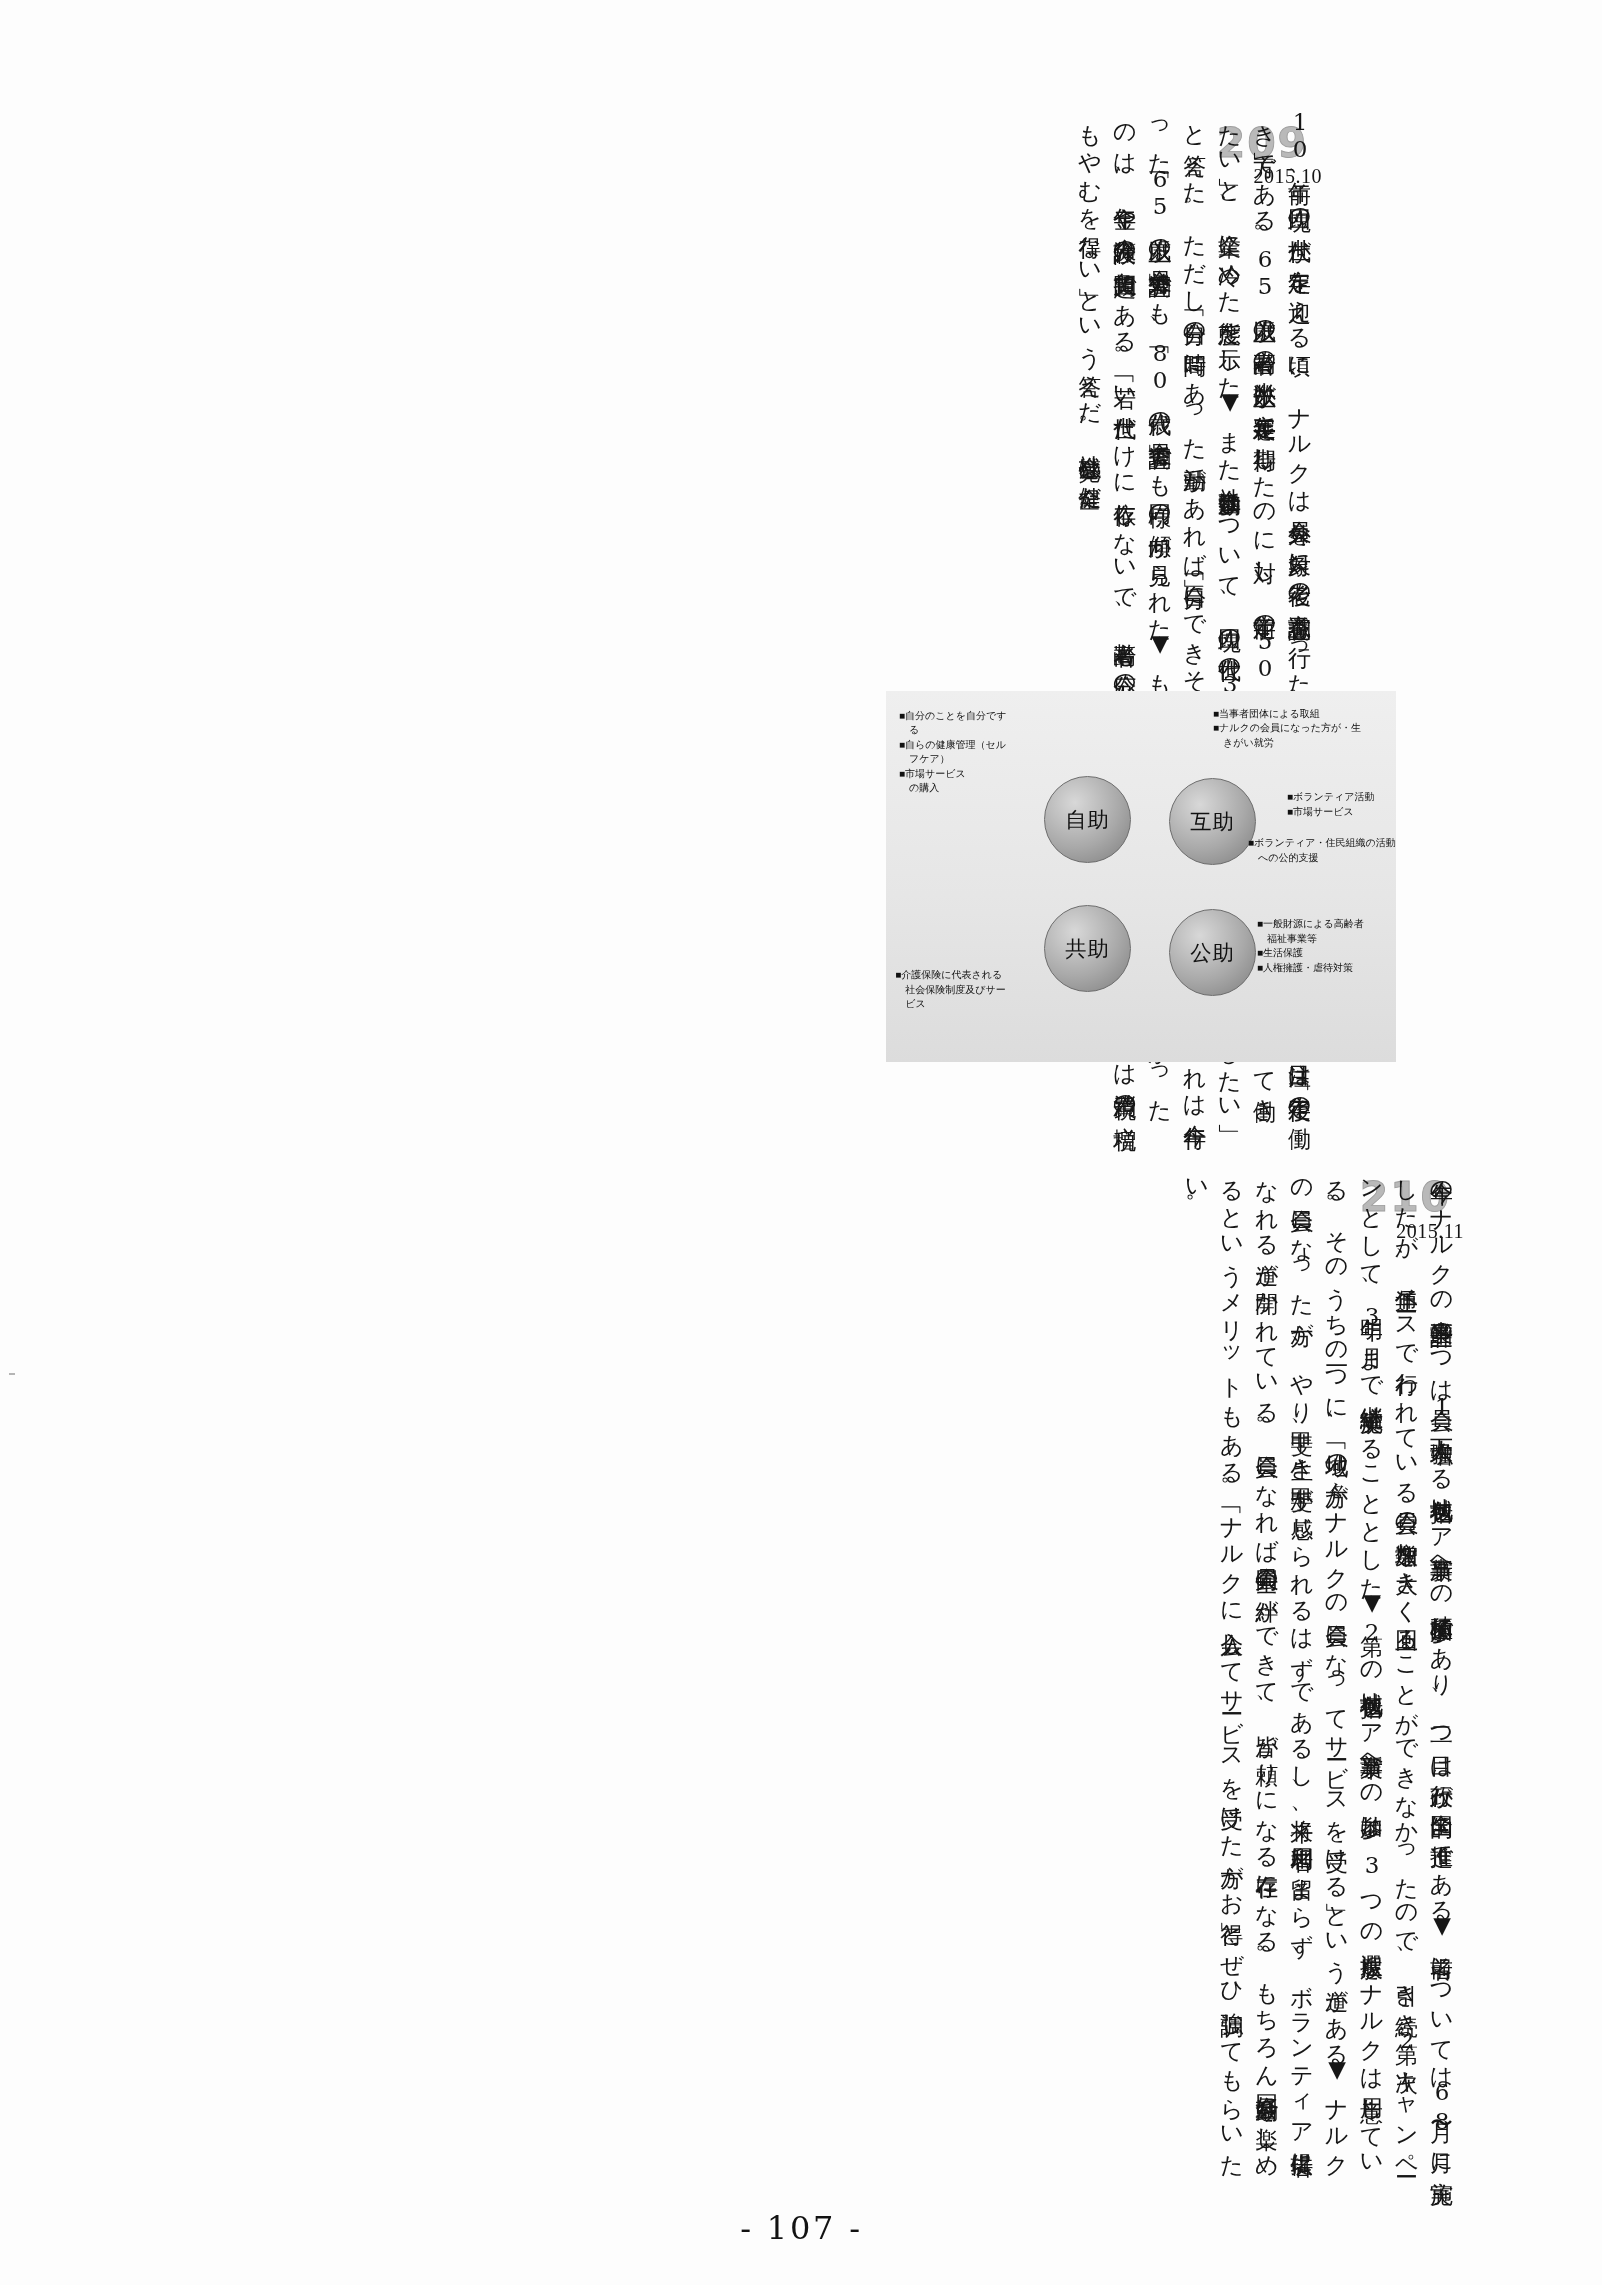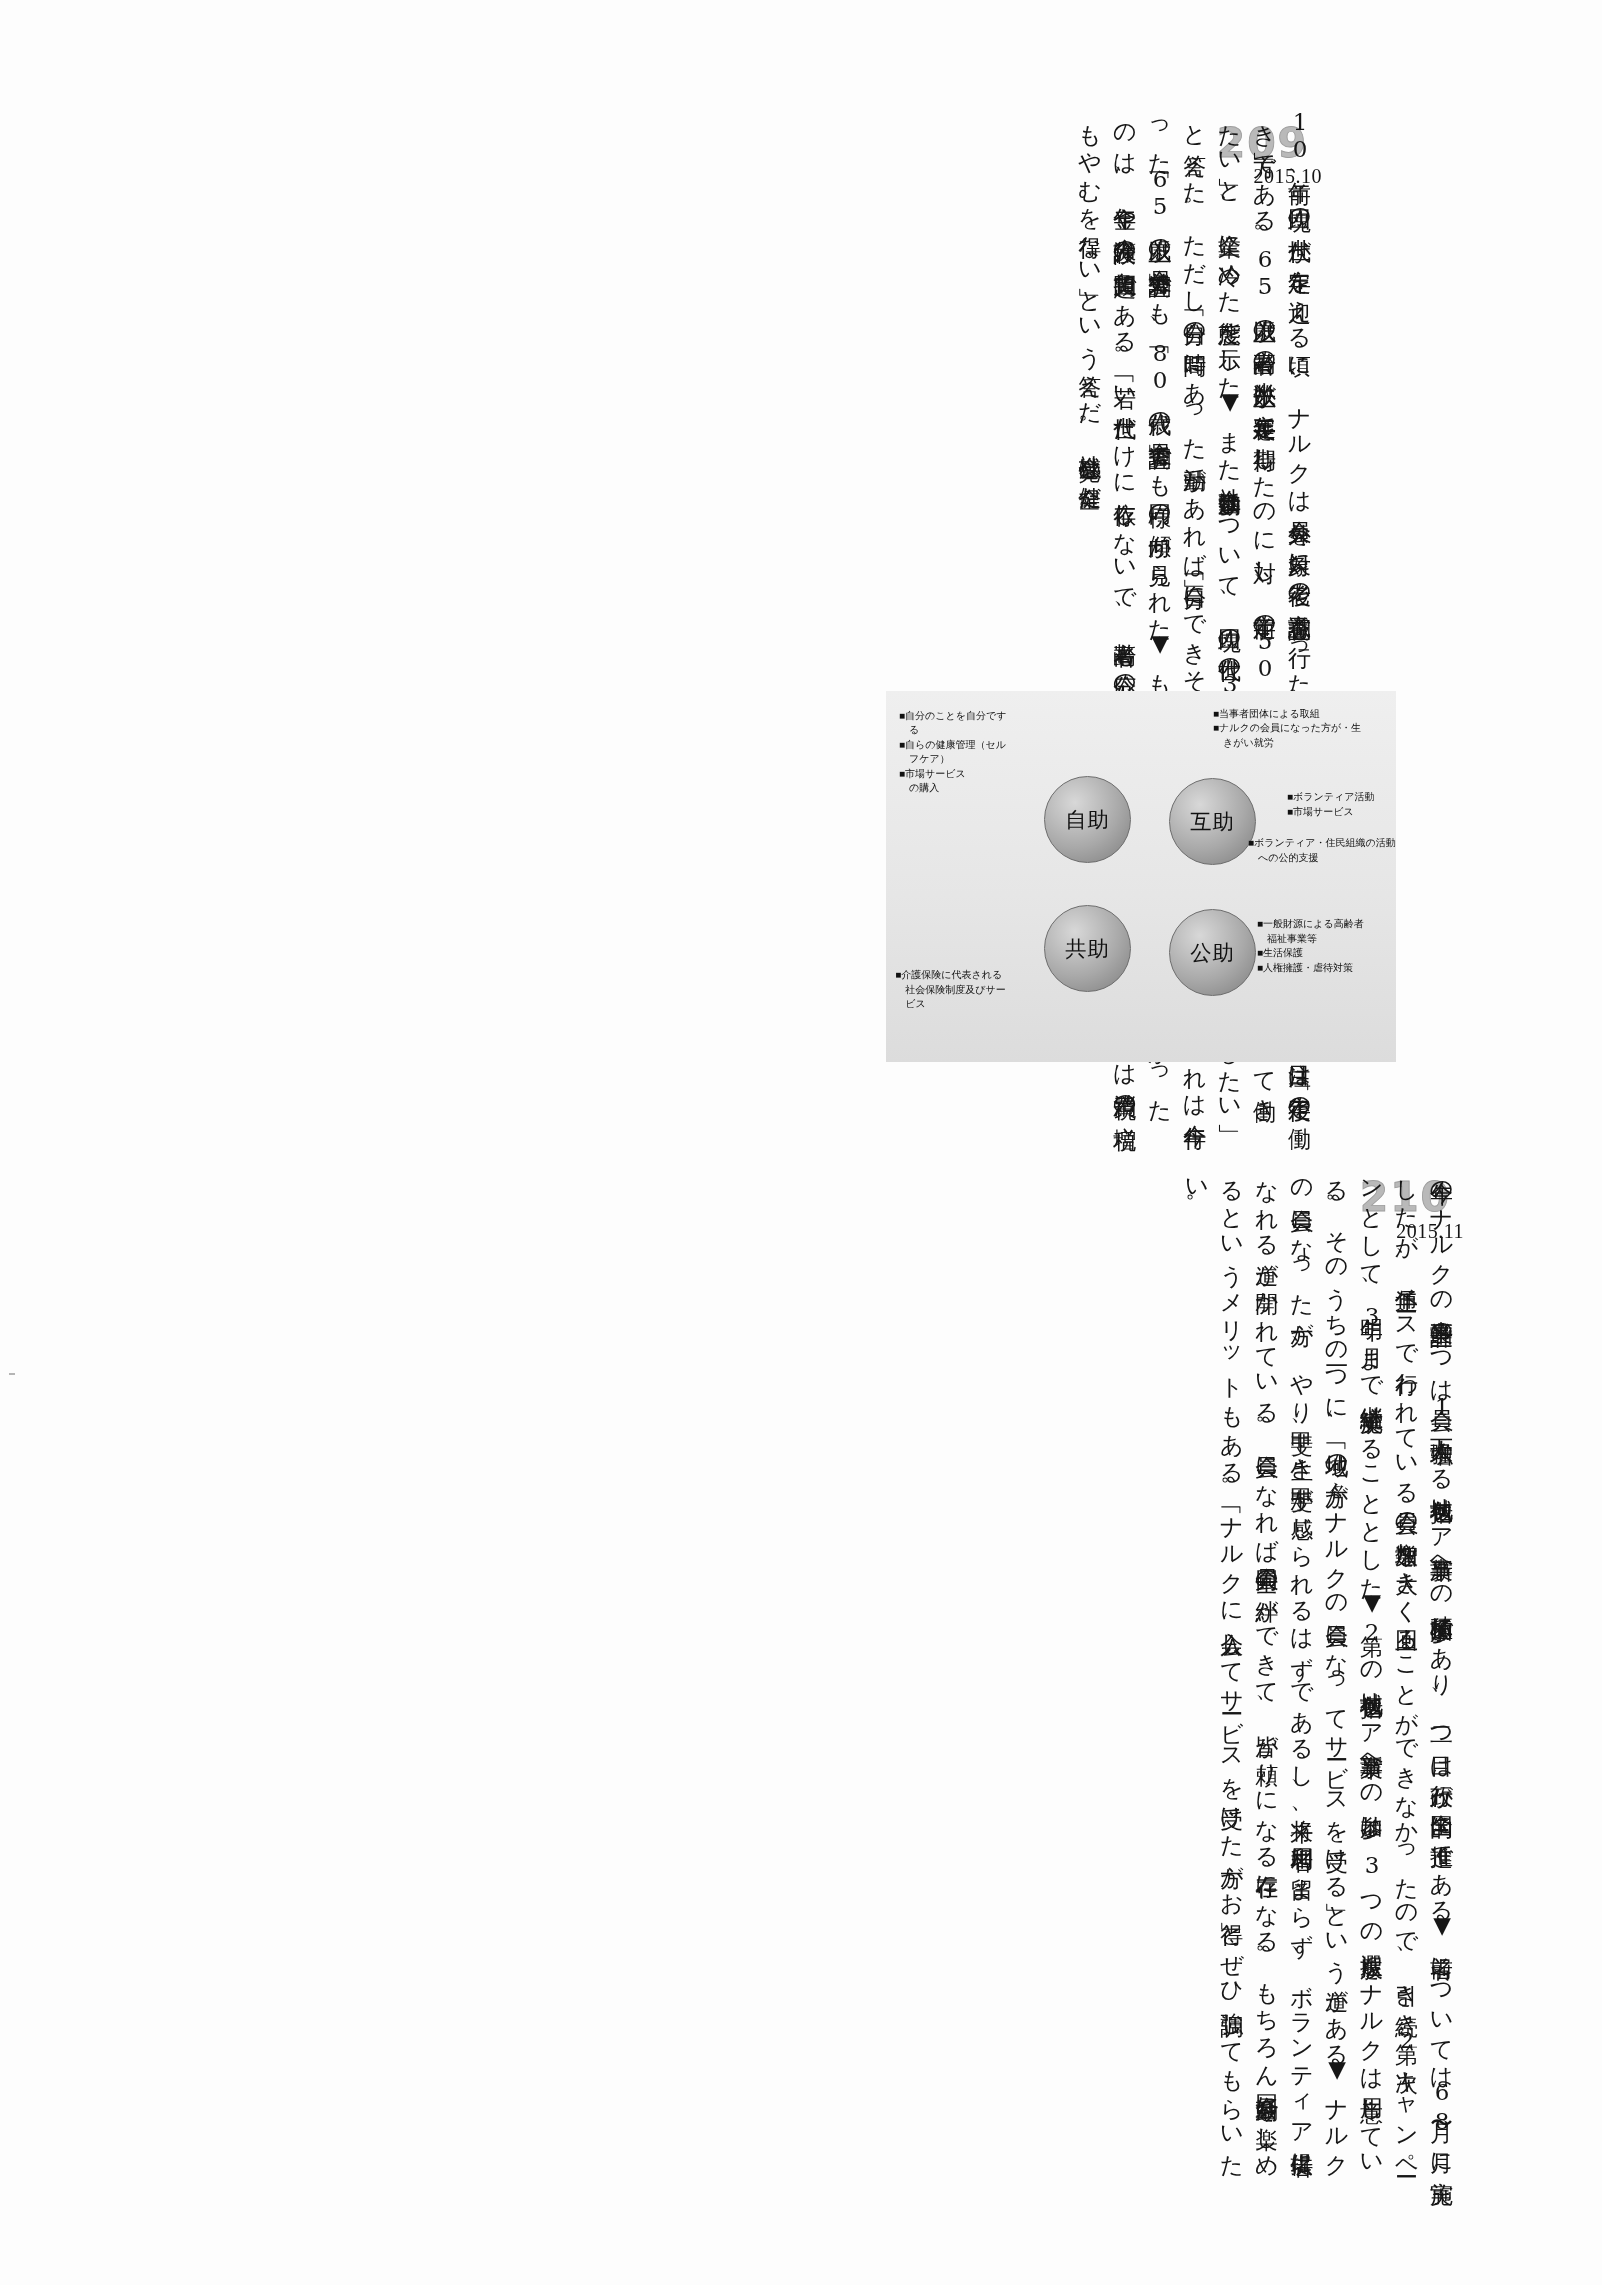--- a/index.html
+++ b/index.html
@@ -182,14 +182,15 @@
 ■生活保護
 ■人権擁護・虐待対策</div>
   </div>
 
   <div class="num-label" id="num210">210</div>
   <div class="date-label" id="date210">2015.11</div>
   <div class="vblock" id="sec210-body">今年のナルクの事業計画の一つは会員1万人増強する地域包括ケア新事業への積極的参加であり、二つ目は行政が全国的に推進である▼前者については6月〜8月に実施したが、通年ベースで行われている会員の増加数を大きく上回ることができなかったので、引き続き第2次キャンペーンとして、明年3月まで継続実施することとした▼第2の地域包括ケア新事業への参加は、3つの選択肢をナルクは用意している。そのうちの一つに、「地域の方々がナルクの会員になってサービスを受ける」という道がある▼ナルクの会員になった方が、やり甲斐、生き甲斐が感じられるはずであるし、将来、利用者に留まらず、ボランティア提供者になれる道が開かれている。会員になれば会員同士の絆ができて、皆が頼りになる存在になる。もちろん同好会活動を楽しめるというメリットもある。「ナルクに入会してサービスを受けた方がお得」とぜひ強調してもらいたい。</div>
 
   <div class="speck" style="left:9.3px; top:1373px;"></div>
 
+  <div class="pagenum">- 107 -</div>
 </div>
 
 
 </body></html>

